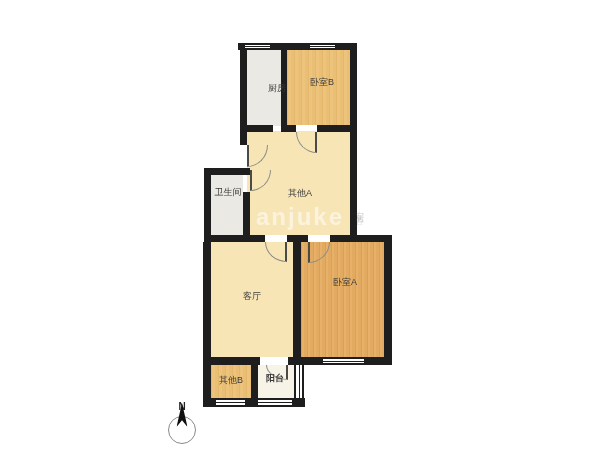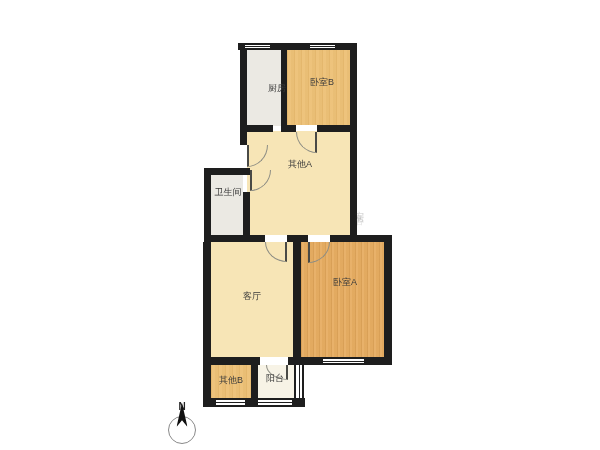--- a/index.html
+++ b/index.html
@@ -97,27 +97,28 @@
 
   <div class="door br leaf-l" style="left:247px;top:145px;width:21px;height:22px;"></div>
   <div class="door br leaf-l" style="left:250px;top:170px;width:21px;height:21px;"></div>
   <div class="door bl leaf-r" style="left:296px;top:132px;width:21px;height:21px;"></div>
   <div class="door bl leaf-r" style="left:265px;top:242px;width:22px;height:20px;"></div>
   <div class="door br leaf-l" style="left:308px;top:242px;width:22px;height:21px;"></div>
   <div class="door bl leaf-r" style="left:266px;top:365px;width:22px;height:15px;"></div>
 
   <div class="room-label" style="left:277px;top:88px;">厨房</div>
   <div class="room-label" style="left:322px;top:82px;">卧室B</div>
-  <div class="room-label" style="left:300px;top:164px;">其他A</div>
+  <div class="room-label" style="left:300px;top:193px;">其他A</div>
   <div class="room-label" style="left:228px;top:192px;">卫生间</div>
   <div class="room-label" style="left:252px;top:296px;">客厅</div>
   <div class="room-label" style="left:345px;top:282px;">卧室A</div>
   <div class="room-label" style="left:231px;top:380px;">其他B</div>
-  <div class="room-label" style="left:275px;top:378px;">阳台</div>
+  <div class="room-label" style="left:275px;top:378px;font-weight:bold;">阳台</div>
 
+  <div class="watermark">anjuke</div>
   <div class="watermark-side">安居客</div>
 
   <div class="compass">
     <div class="n-label">N</div>
     <div class="ring"></div>
     <div class="needle"></div>
   </div>
 
 </div>
 

